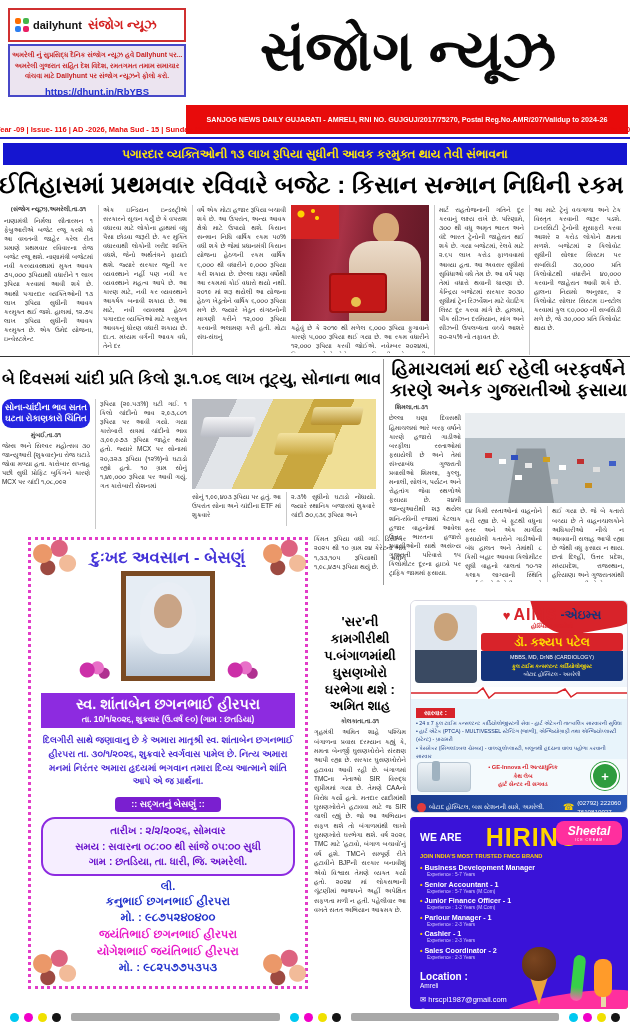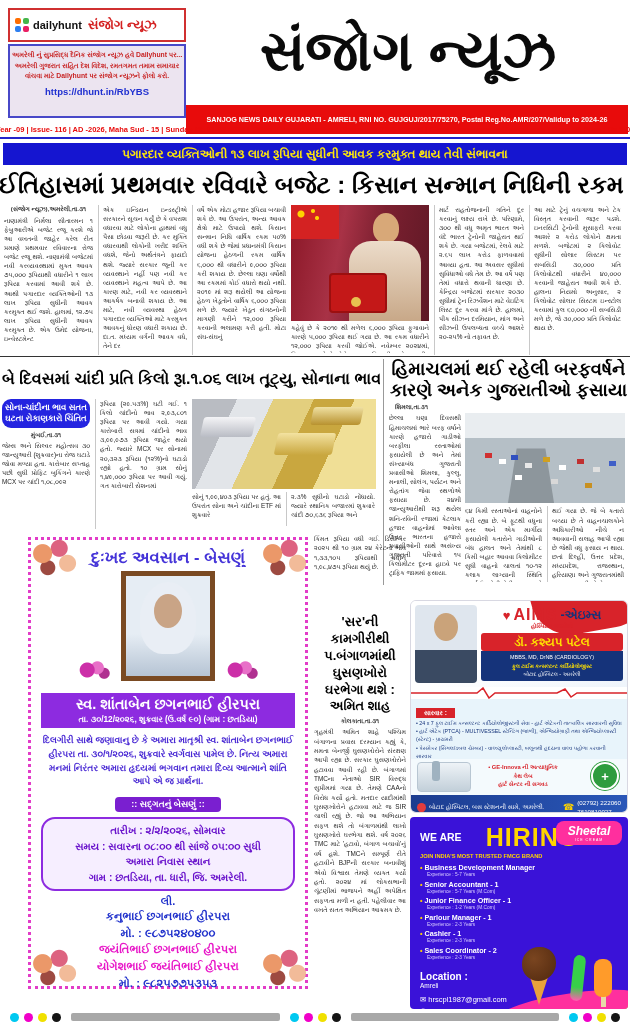--- a/index.html
+++ b/index.html
@@ -7,21 +7,21 @@
   #page { position:relative; width:630px; height:1024px; background:#fff; margin:0 auto; overflow:hidden; }
 
   
   .promo { position:absolute; left:8px; top:8px; width:178px; height:112px; }
   .promo-top { height:34px; border:2px solid #d03030; background:#fff; display:flex; align-items:center; gap:4px; padding:2px 5px; }
   .dh-icon { width:14px; height:14px; display:grid; grid-template-columns:6px 6px; grid-template-rows:6px 6px; gap:2px; }
   .dh-icon span { border-radius:2px; }
   .dh1{background:#ff6d00}.dh2{background:#44b54a}.dh3{background:#2d7ff0}.dh4{background:#e91e63}
   .dh-word { font-size:11px; font-weight:bold; color:#111; }
   .dh-paper { font-size:13px; font-weight:bold; color:#d42020; margin-left:2px; white-space:nowrap; overflow:hidden; }
-  .promo-body { margin-top:2px; height:74px; border:2px solid #4848c8; background:#ece4f0; text-align:center; padding:4px 2px; overflow:hidden; }
+  .promo-body { margin-top:2px; height:53px; border:2px solid #4848c8; background:#ece4f0; text-align:center; padding:4px 2px; overflow:hidden; }
   .promo-line { font-size:6.8px; font-weight:bold; color:#c82424; line-height:1.55; white-space:nowrap; overflow:hidden; }
   .promo-url { font-size:9.5px; font-weight:bold; color:#2030d0; margin-top:4px; }
 
   .masthead { position:absolute; left:188px; top:0; width:440px; height:102px; display:flex; align-items:center; justify-content:center; font-size:56px; font-weight:bold; color:#0a0a0a; white-space:nowrap; overflow:hidden; }
 
   .rni-bar { position:absolute; left:186px; top:105px; width:442px; height:29px; background:#e80b0b; color:#fff; font-size:7.2px; font-weight:bold; display:flex; align-items:center; justify-content:center; white-space:nowrap; overflow:hidden; }
   .info-bar { position:absolute; left:0; top:122px; width:630px; height:17px; color:#e80b0b; font-size:7.5px; font-weight:bold; display:flex; align-items:center; justify-content:center; white-space:nowrap; overflow:hidden; border-bottom:2px solid #2222cc; }
   .strap { position:absolute; left:3px; top:143px; width:624px; height:22px; background:#1515d0; color:#ffe80a; font-size:12px; font-weight:bold; display:flex; align-items:center; justify-content:center; white-space:nowrap; overflow:hidden; }
   .lead-headline { position:absolute; left:0; top:167px; width:630px; height:36px; font-size:24px; font-weight:bold; color:#000; display:flex; align-items:center; justify-content:center; white-space:nowrap; overflow:hidden; }
 
@@ -274,28 +274,27 @@
     <div class="obit-photo-row">
       <div class="rose"></div>
       <div class="portrait">
         <div class="veil"></div>
         <div class="face"></div>
       </div>
       <div class="rose"></div>
     </div>
     <div class="obit-band">
       <div class="obit-name">સ્વ. શાંતાબેન છગનભાઈ હીરપરા</div>
-      <div class="obit-sub">તા. ૩૦/12/૨૦૨૬, શુક્રવાર (ઉ.વર્ષ ૯૦) (ગામ : છતડિયા)</div>
+      <div class="obit-sub">તા. 10/૧/૨૦૨૬, શુક્રવાર (ઉ.વર્ષ ૯૦) (ગામ : છતડિયા)</div>
     </div>
     <div class="obit-msg">દિલગીરી સાથે જણાવાનુ છે કે અમારા માતૃશ્રી સ્વ. શાંતાબેન છગનભાઈ હીરપરા તા. ૩૦/૧/૨૦૨૬, શુક્રવારે સ્વર્ગવાસ પામેલ છે. નિત્ય અમારા મનમાં નિરંતર અમારા હૃદયમાં ભગવાન તમારા દિવ્ય આત્માને શાંતિ આપે એ જ પ્રાર્થના.</div>
     <div class="obit-badge">:: સદ્ગતનું બેસણું ::</div>
     <div class="obit-box">
       <div>તારીખ : ૨/૨/૨૦૨૬, સોમવાર</div>
       <div>સમય : સવારના ૦૮:૦૦ થી સાંજે ૦૫:૦૦ સુધી</div>
-      <div>અમારા નિવાસ સ્થાન</div>
       <div>ગામ : છતડિયા, તા. ધારી, જિ. અમરેલી.</div>
     </div>
     <div class="obit-li">લી.</div>
     <div class="nm-b">કનુભાઈ છગનભાઈ હીરપરા</div>
     <div class="nm-b">મો. : ૯૮૭૫૨૪૦૪૦૦</div>
     <div class="nm-m">જયંતિભાઈ છગનભાઈ હીરપરા</div>
     <div class="nm-m">યોગેશભાઈ જયંતિભાઈ હીરપરા</div>
     <div class="nm-b">મો. : ૯૮૨૫૭૭૫૩૫૩</div>
   </div>
 

